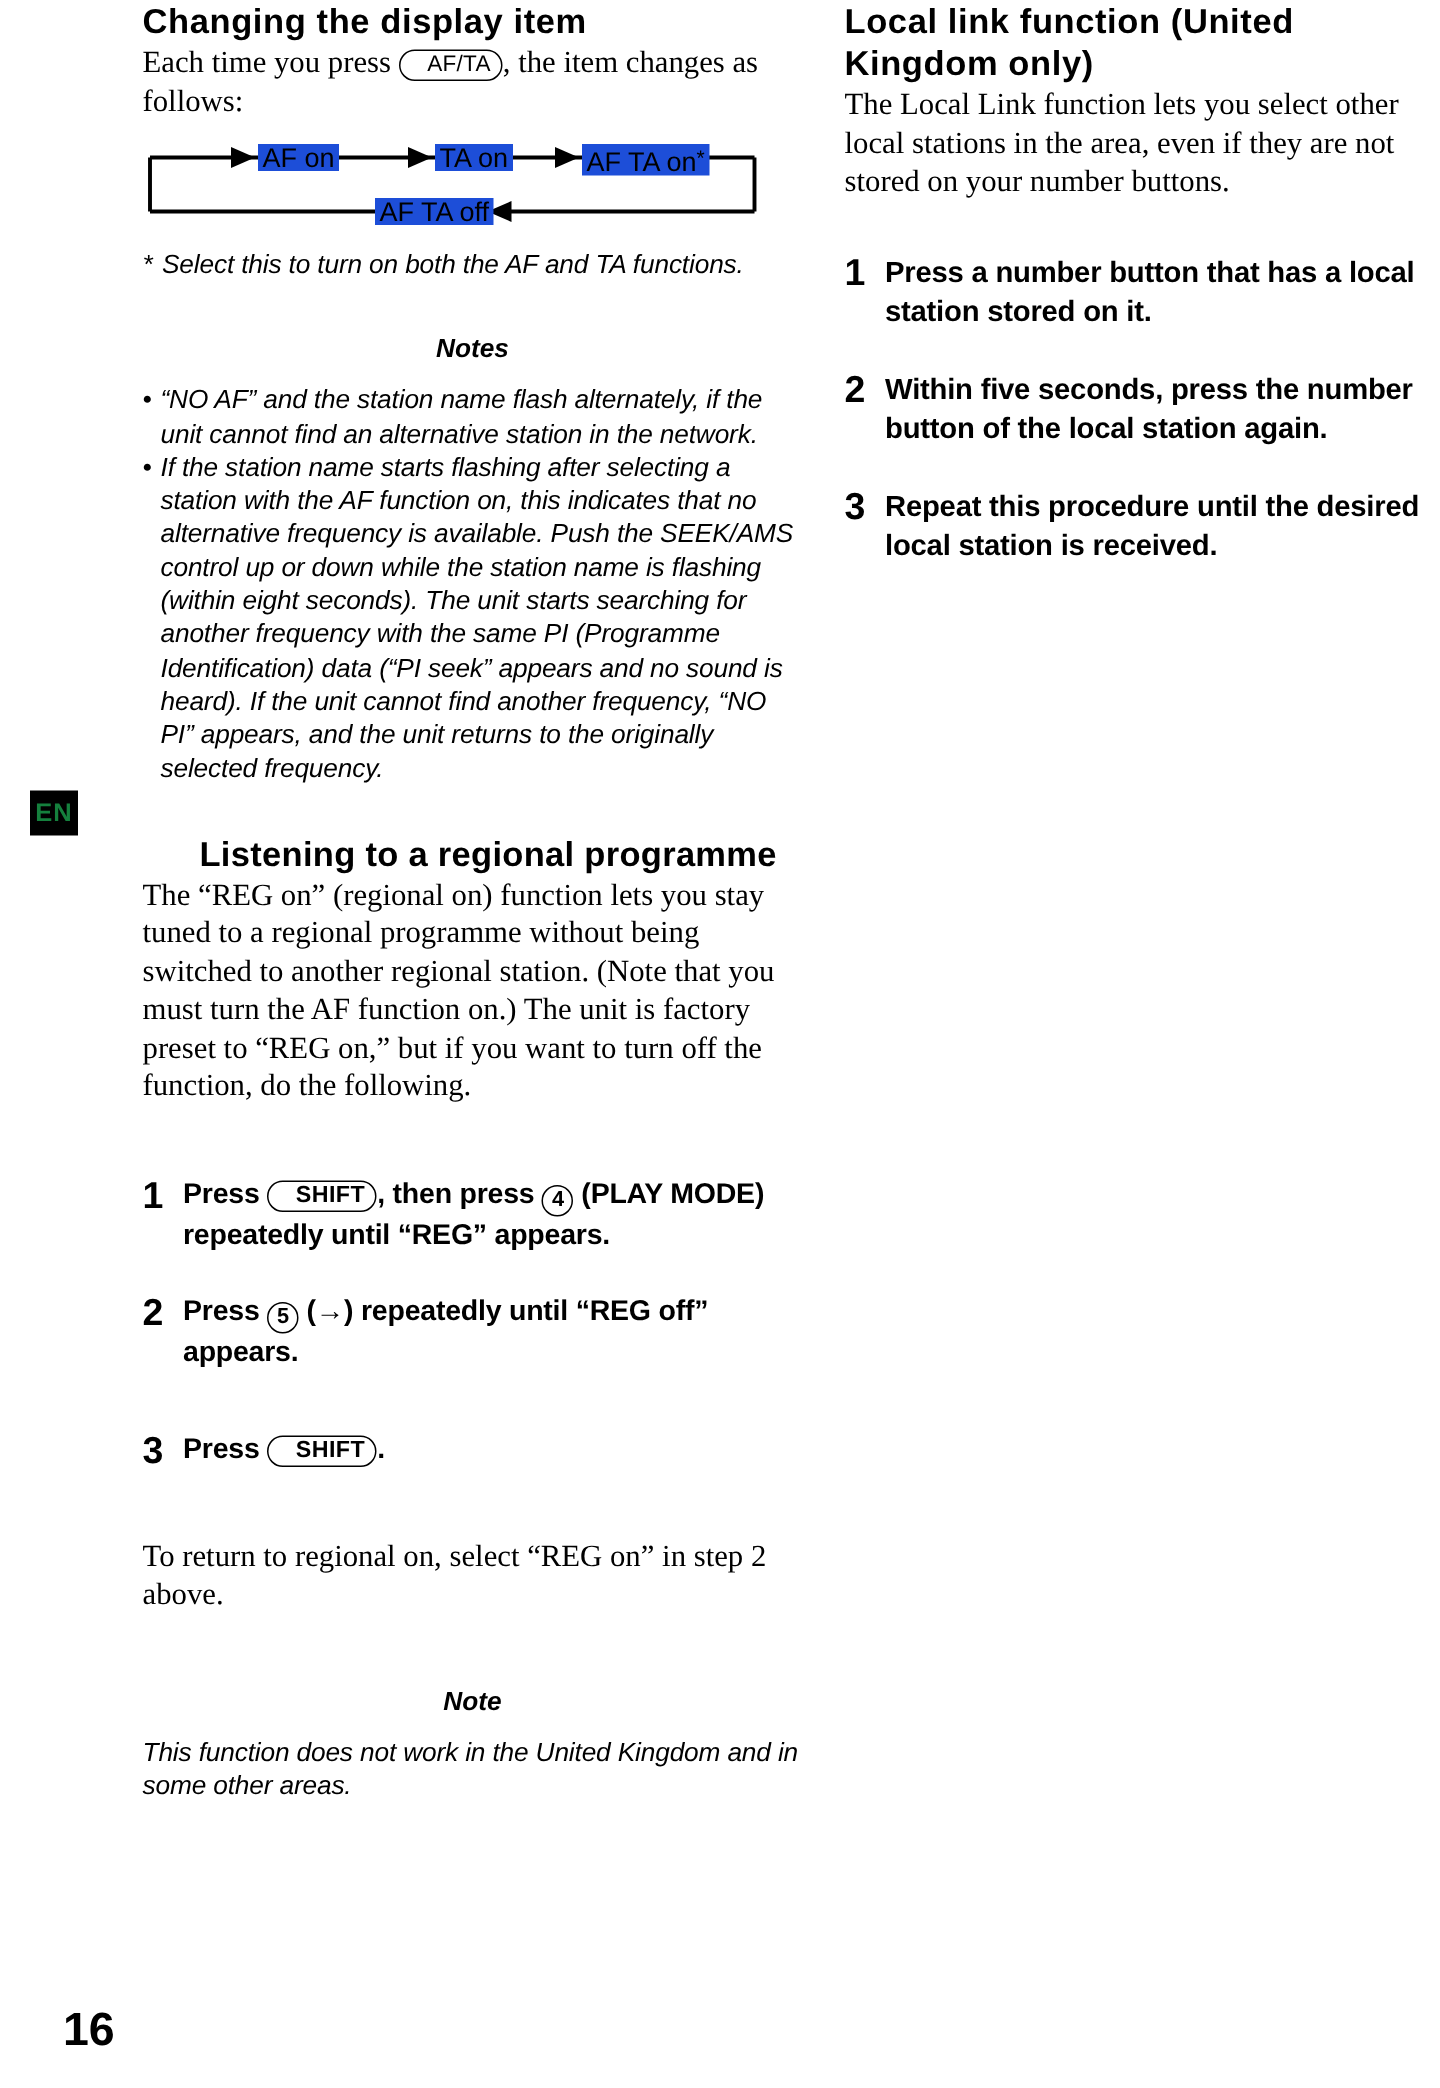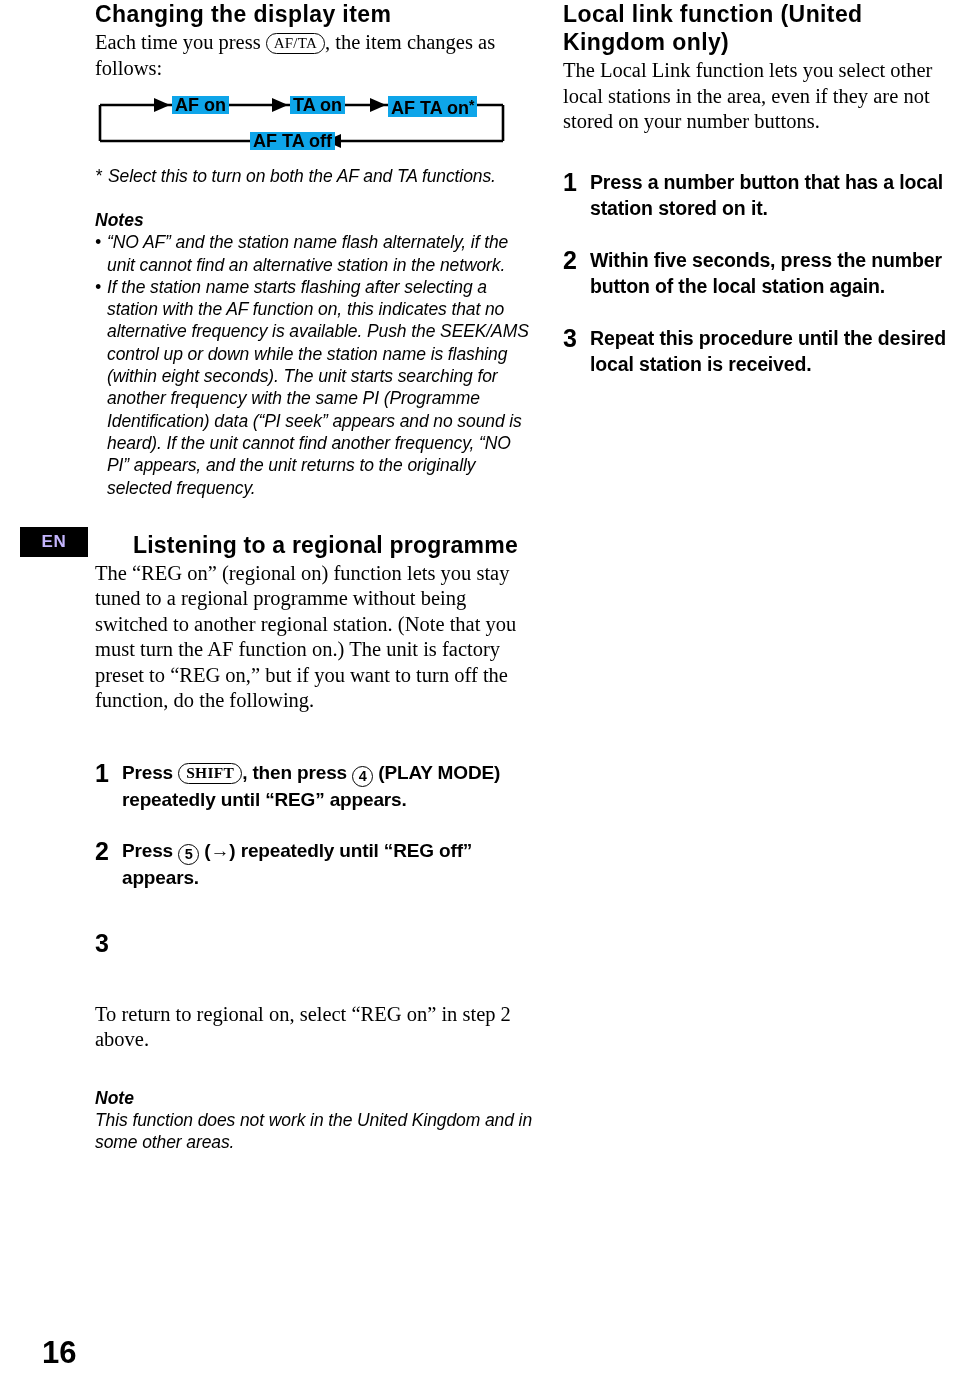--- a/index.html
+++ b/index.html
@@ -64,21 +64,22 @@
     line-height: 22.3px;
     margin: 0;
     letter-spacing: -0.1px;
   }
   .note-label {
     font-family: "Liberation Sans", sans-serif;
     font-style: italic;
     font-weight: bold;
     font-size: 17.5px;
     line-height: 22px;
-    margin: 0;
+    margin: 12px;
+    text-align: center;
   }
   .bullet-row {
     display: flex;
     align-items: flex-start;
   }
   .bullet-dot {
     font-family: "Liberation Sans", sans-serif;
     font-size: 17.5px;
     line-height: 22.3px;
     width: 12px;
@@ -121,22 +122,22 @@
     margin: 0;
     letter-spacing: -0.15px;
   }
   .step-bold.rt { font-size: 19.5px; line-height: 26px; }
 
   
   .key-pill {
     display: inline-block;
     border: 1.7px solid #000;
     border-radius: 999px;
-    padding: 0px 7px 1px 7px;
-    font-family: Liberation Serif, serif;
+    padding: 0px 7px 1px 18px;
+    font-family: Liberation Sans, sans-serif;
     font-weight: bold;
     font-size: 15.5px;
     line-height: 18px;
     letter-spacing: 0.3px;
     vertical-align: 1px;
     white-space: nowrap;
   }
   .key-pill.serifpill {
     font-weight: normal;
     font-size: 15px;
@@ -154,49 +155,49 @@
     font-weight: bold;
     font-size: 14.5px;
     vertical-align: -2px;
   }
 
   
   .en-tab {
     position: absolute;
     left: 20px;
     top: 527px;
-    width: 68px;
+    width: 32px;
     height: 30px;
     background: #000000;
-    color: #c4b5fd;
+    color: #15803d;
     font-family: "Liberation Sans", sans-serif;
     font-weight: bold;
     font-size: 17px;
     letter-spacing: 0.6px;
     display: flex;
     align-items: center;
     justify-content: center;
   }
 
   
   .flow {
     position: relative;
     width: 410px;
     height: 62px;
     margin: 10px 0 0 3px;
   }
   .flow svg { display: block; }
   .flow-lbl {
     position: absolute;
     font-family: "Liberation Sans", sans-serif;
-    font-weight: bold;
+    font-weight: normal;
     font-size: 18px;
     line-height: 18px;
     white-space: nowrap;
-    background: #0ea5e9;
+    background: #1d4ed8;
     padding: 0 3px;
   }
   .flow-lbl .star { font-size: 14px; vertical-align: 4px; }
 
   
   .page-num {
     position: absolute;
     left: 42px;
     top: 1336px;
     font-family: "Liberation Sans", sans-serif;
@@ -304,20 +305,24 @@
         </p>
       </div>
     </div>
 
     <div class="sp-26"></div>
     <div class="sp-14"></div>
 
     <div class="step">
       <div class="step-num">3</div>
       <div class="step-body">
+        <p class="step-bold">
+          <span>Press</span>
+          <span class="key-pill">SHIFT</span><span>.</span>
+        </p>
       </div>
     </div>
 
     <div class="sp-26"></div>
     <div class="sp-20"></div>
 
     <p class="serif">To return to regional on, select “REG on” in step 2 above.</p>
 
     <div class="sp-26"></div>
     <div class="sp-8"></div>

